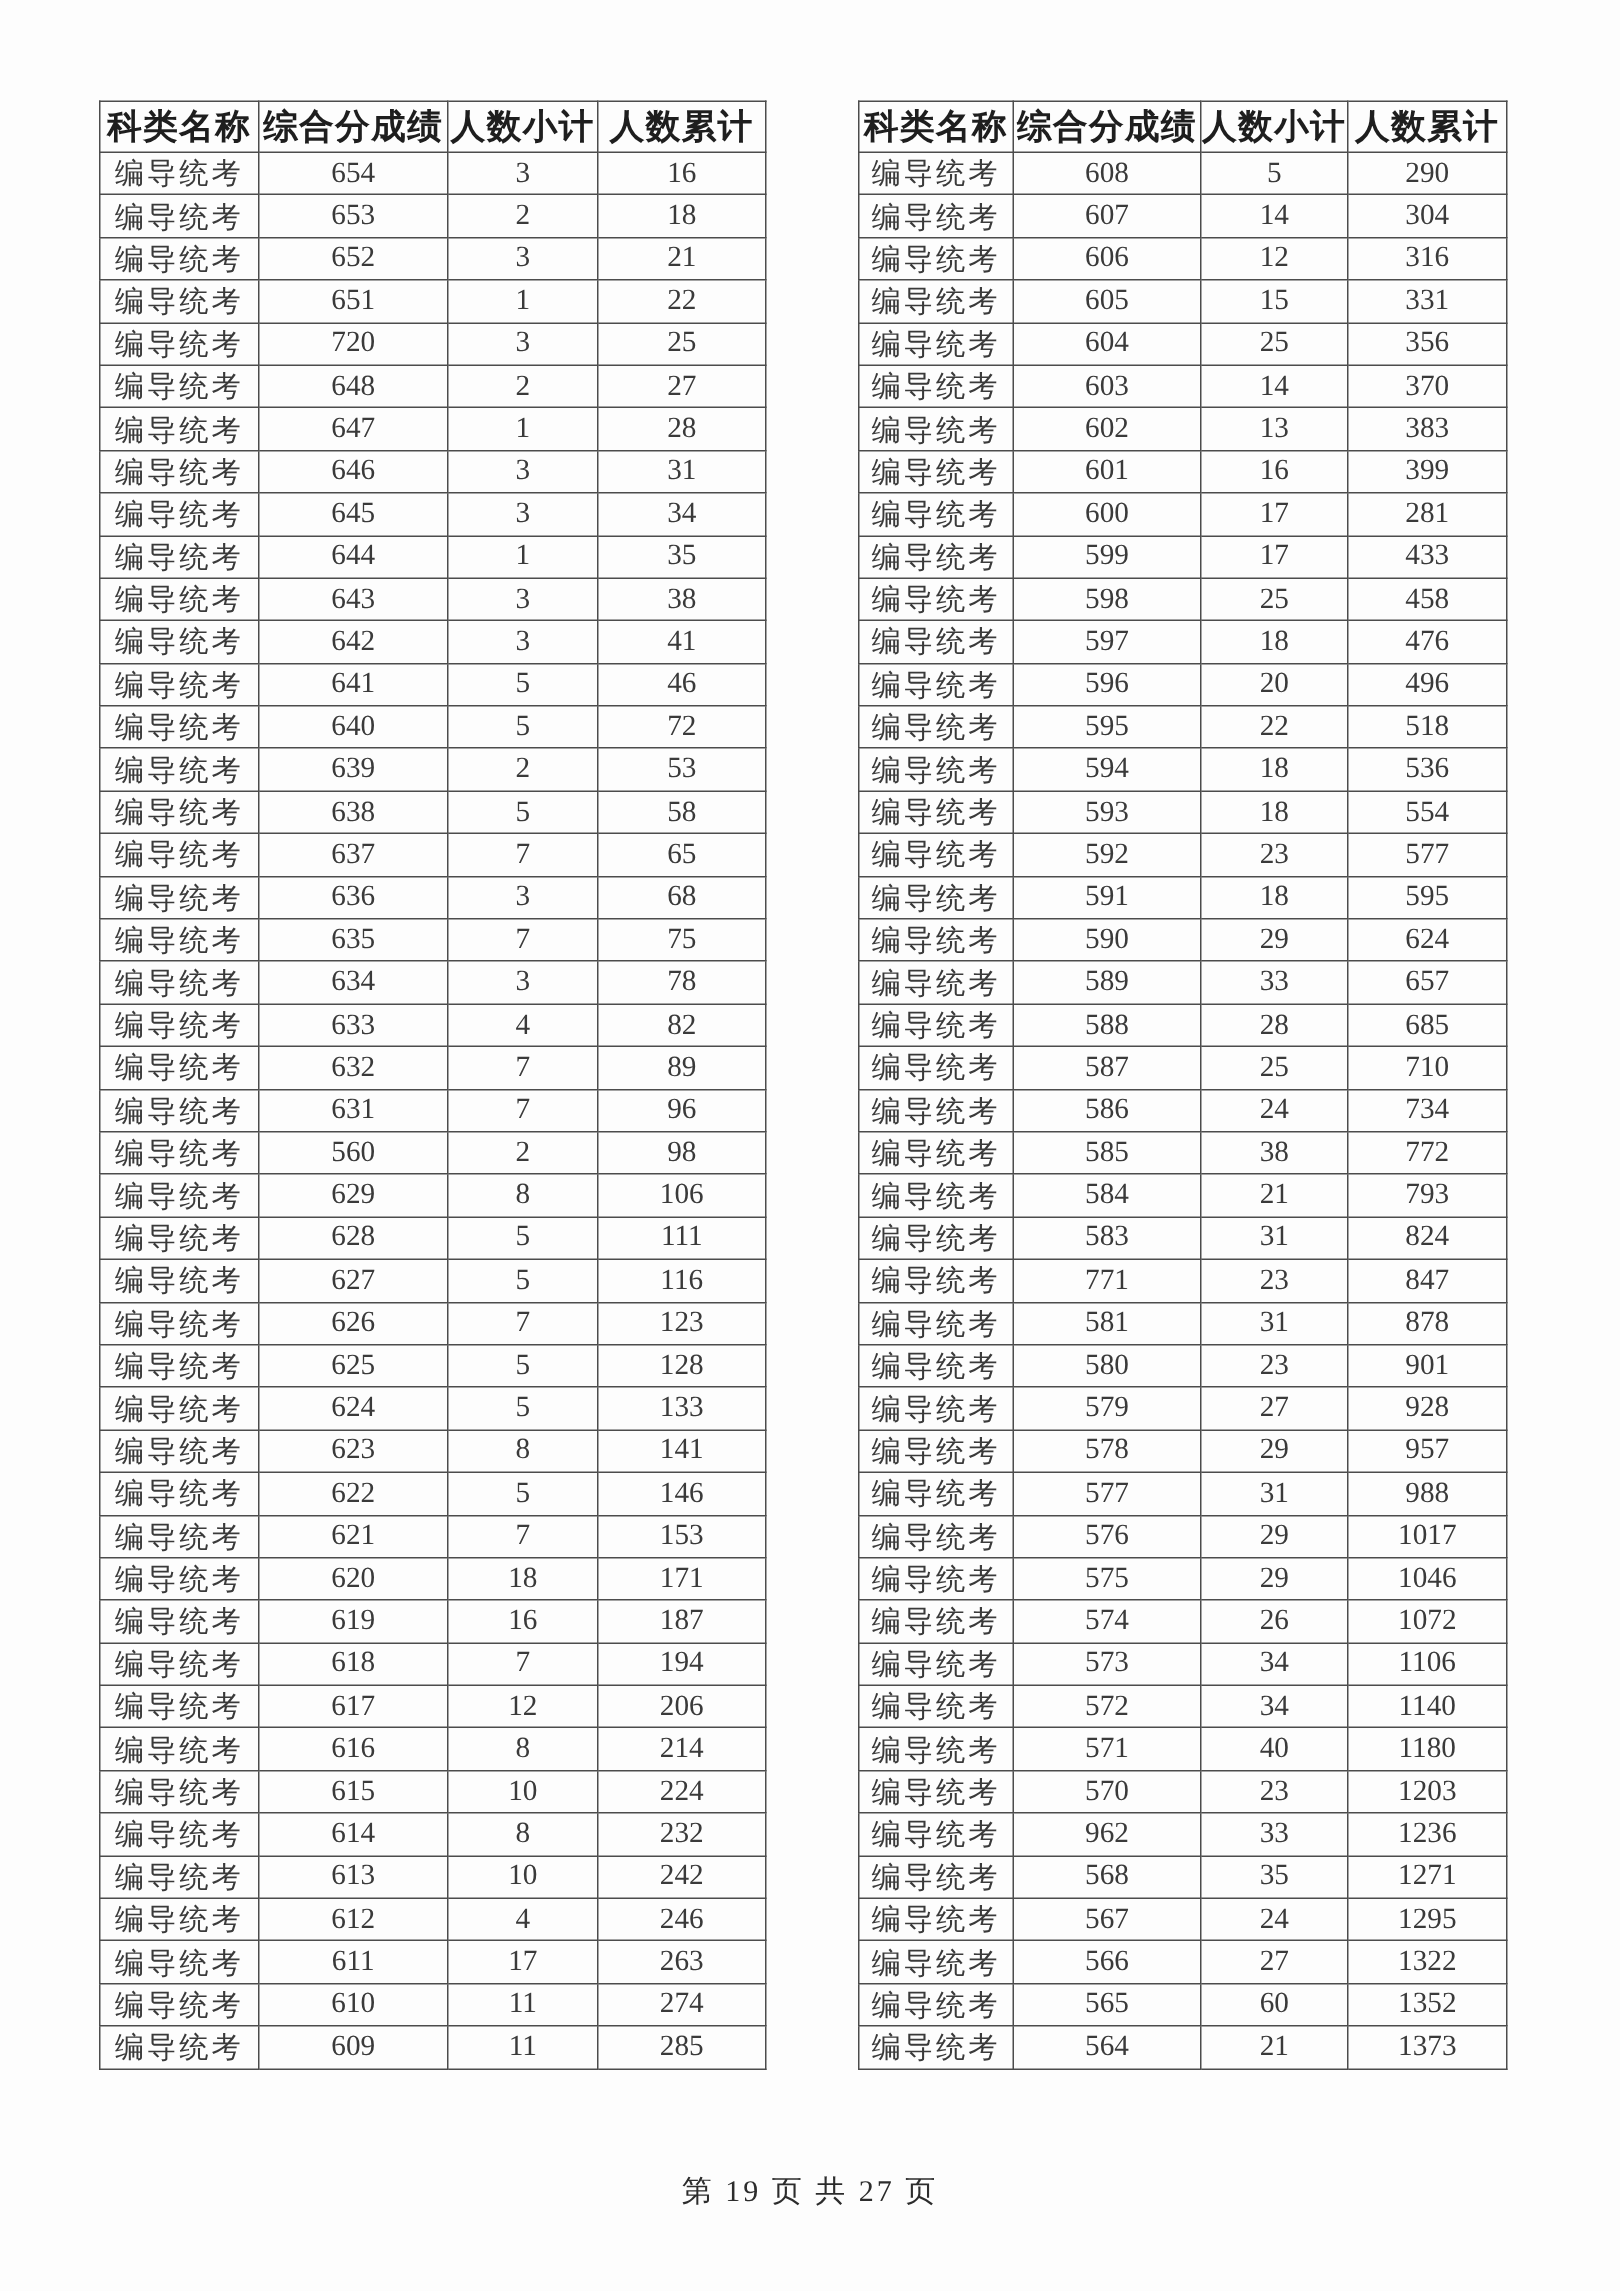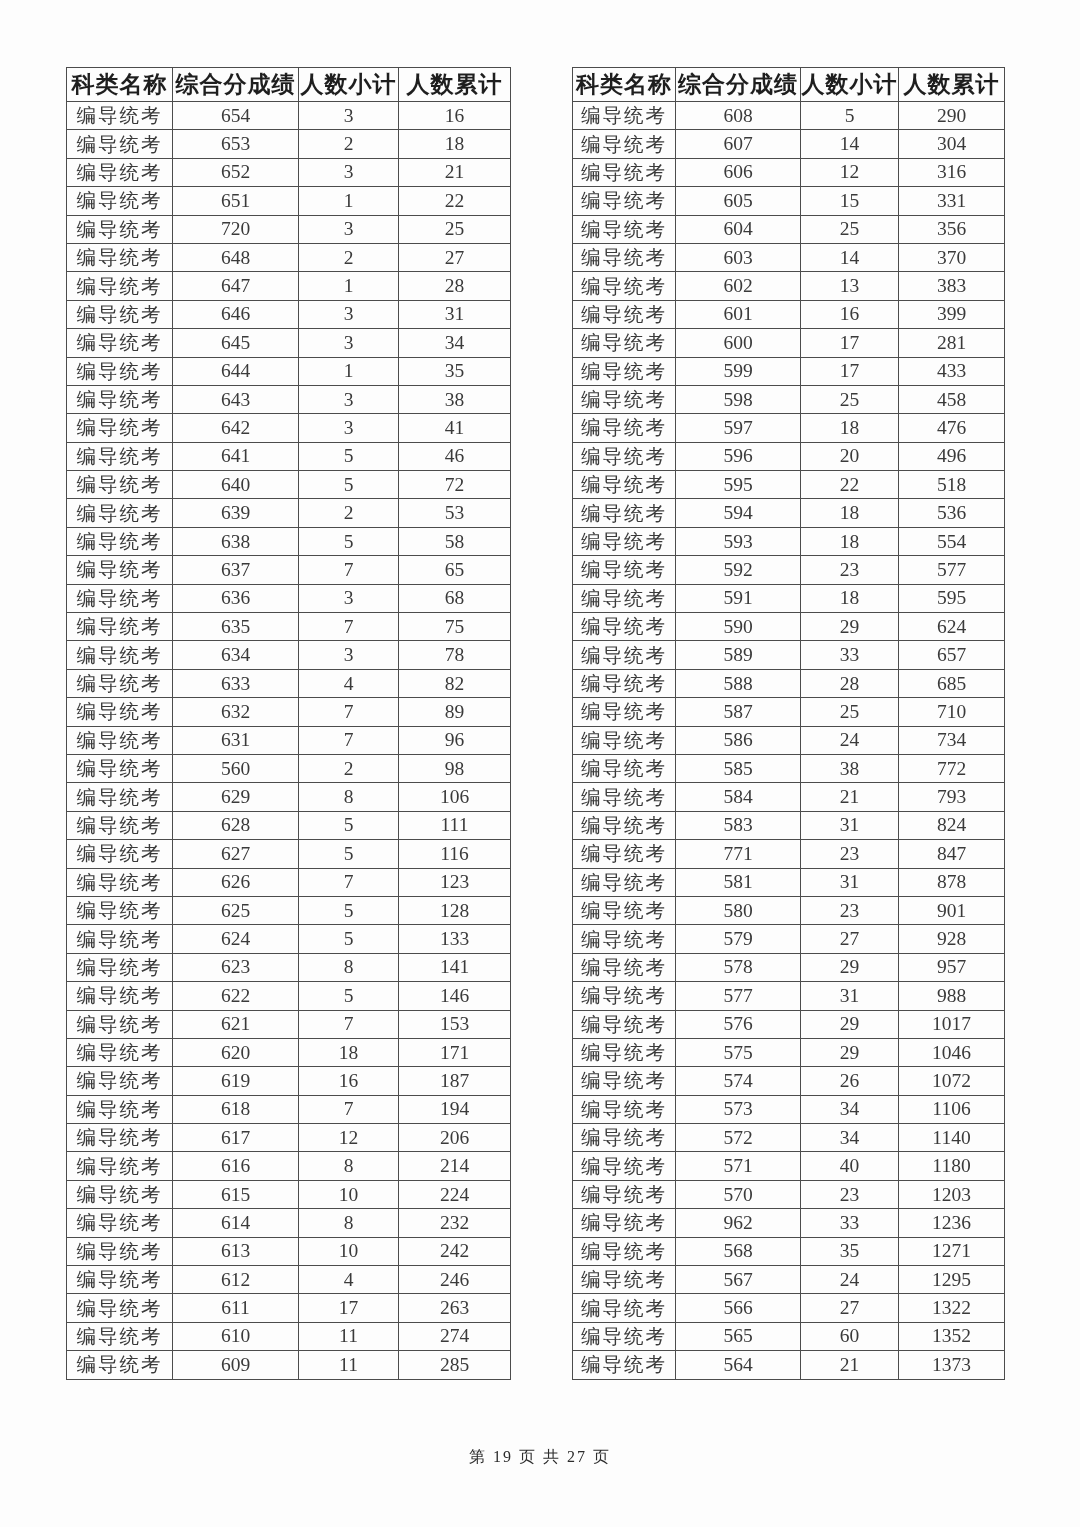--- a/index.html
+++ b/index.html
@@ -42,21 +42,21 @@
     height: 27.4px;
     font-size: 19.5px;
     color: #3a3a3a;
   }
   .score-table td.cat { letter-spacing: 2px; }
   .footer {
     position: absolute;
     left: 0; right: 0;
     top: 1447px;
     text-align: center;
-    font-size: 16px;
+    font-size: 20px;
     color: #2c2c2c;
     letter-spacing: 2px;
   }
 </style>
 </head>
 <body>
 
 <div class="page">
 
   <table class="score-table left">

